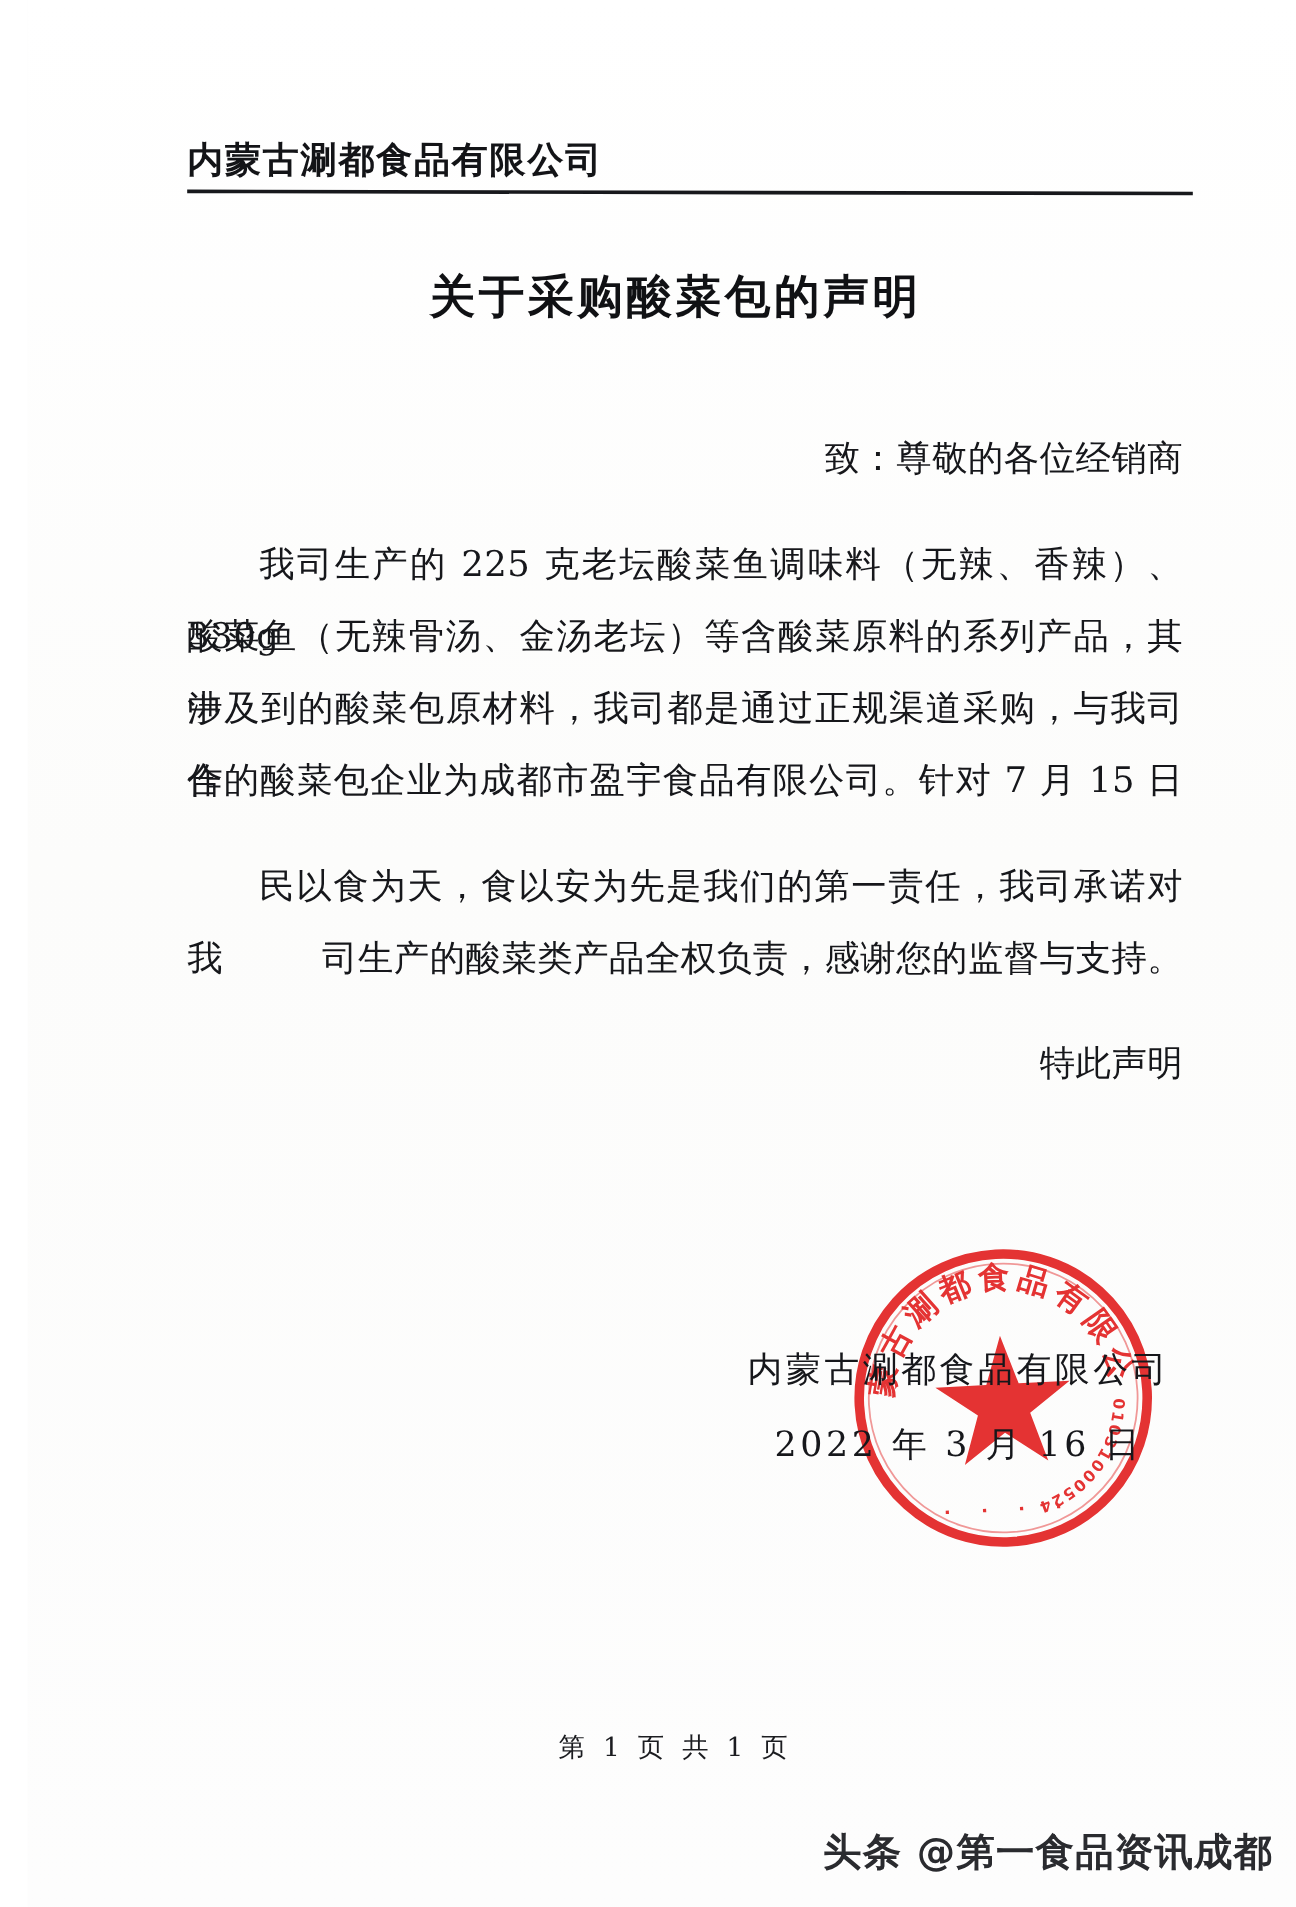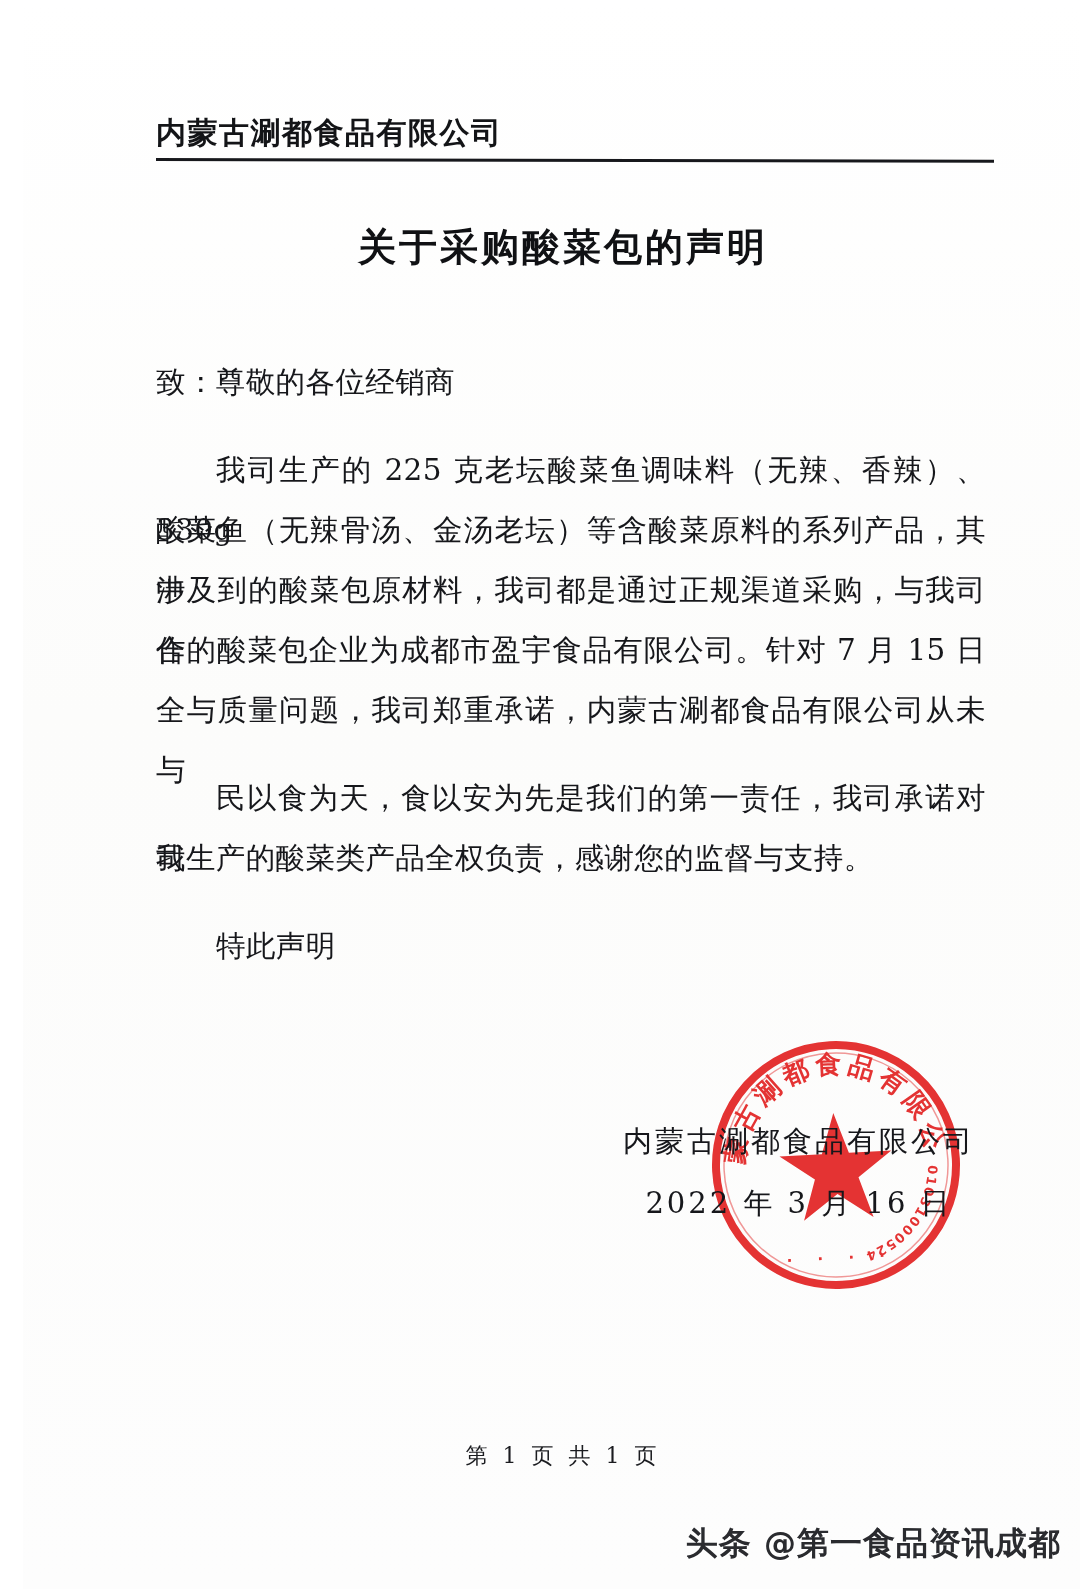--- a/index.html
+++ b/index.html
@@ -76,20 +76,21 @@
   }
 
   .body-line {
     font-size: 29.5px;
     line-height: 60px;
     height: 60px;
     letter-spacing: 0.4px;
     color: #16171b;
     white-space: nowrap;
     font-family: "DejaVu Serif", "Liberation Serif", serif;
+    text-align: right;
   }
 
   .body-line.indent {
     text-indent: 60px;
   }
 
   .body-line.justify {
     white-space: normal;
     text-align: justify;
     text-align-last: justify;
@@ -177,21 +178,20 @@
   <div class="body-block">
 
     <div class="body-line">致：尊敬的各位经销商</div>
 
     <div class="gap-line"></div>
 
     <div class="body-line indent justify">我司生产的 225 克老坛酸菜鱼调味料（无辣、香辣）、330g</div>
     <div class="body-line justify">酸菜鱼（无辣骨汤、金汤老坛）等含酸菜原料的系列产品，其中</div>
     <div class="body-line justify">涉及到的酸菜包原材料，我司都是通过正规渠道采购，与我司合</div>
     <div class="body-line justify">作的酸菜包企业为成都市盈宇食品有限公司。针对 7 月 15 日</div>
-    <div class="body-line justify">全与质量问题，我司郑重承诺，内蒙古涮都食品有限公司从未与</div>
 
     <div class="gap-line"></div>
 
     <div class="body-line indent justify">民以食为天，食以安为先是我们的第一责任，我司承诺对我</div>
     <div class="body-line">司生产的酸菜类产品全权负责，感谢您的监督与支持。</div>
 
     <div class="gap-line"></div>
 
     <div class="body-line indent">特此声明</div>
   </div>

